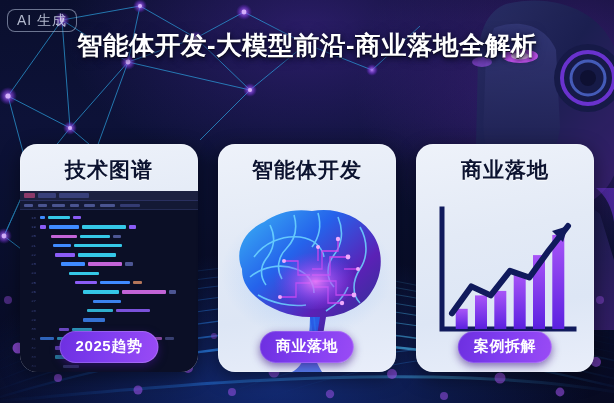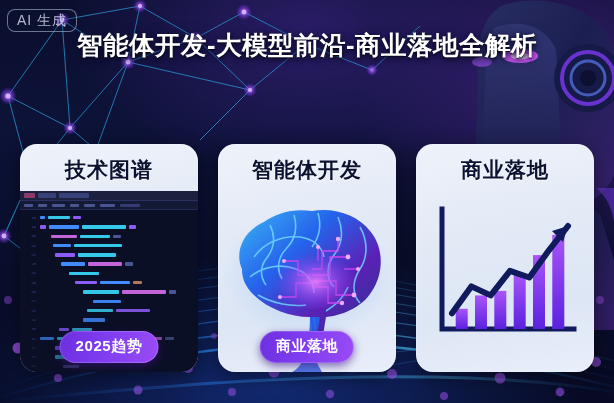--- a/index.html
+++ b/index.html
@@ -487,16 +487,17 @@
               <rect x="97.7" y="82.0" width="12.0" height="56.0"></rect>
               <rect x="117.0" y="64.1" width="12.0" height="73.9"></rect>
               <rect x="136.3" y="43.9" width="12.0" height="94.1"></rect>
             </g>
 
           <polyline id="chart-trend" fill="none" stroke="#101a5c" stroke-width="6" stroke-linejoin="round" stroke-linecap="round" points="36.0,122.3 55.3,95.4 74.7,104.4 94.0,79.8 113.3,86.5 132.7,59.6 152.0,35.0"></polyline>
           <path id="chart-arrow" d="M152,34.959999999999994 L136,39.959999999999994 L147,50.959999999999994 Z" fill="#101a5c"></path>
           <path d="M138,22 L158,20 L156,42" fill="none" stroke="#101a5c" stroke-width="6" stroke-linejoin="round" stroke-linecap="round" opacity="0"></path>
         </svg>
       </div>
+      <div class="badge">案例拆解</div>
     </div>
 
   </div>
 </div>
 
 </body></html>

